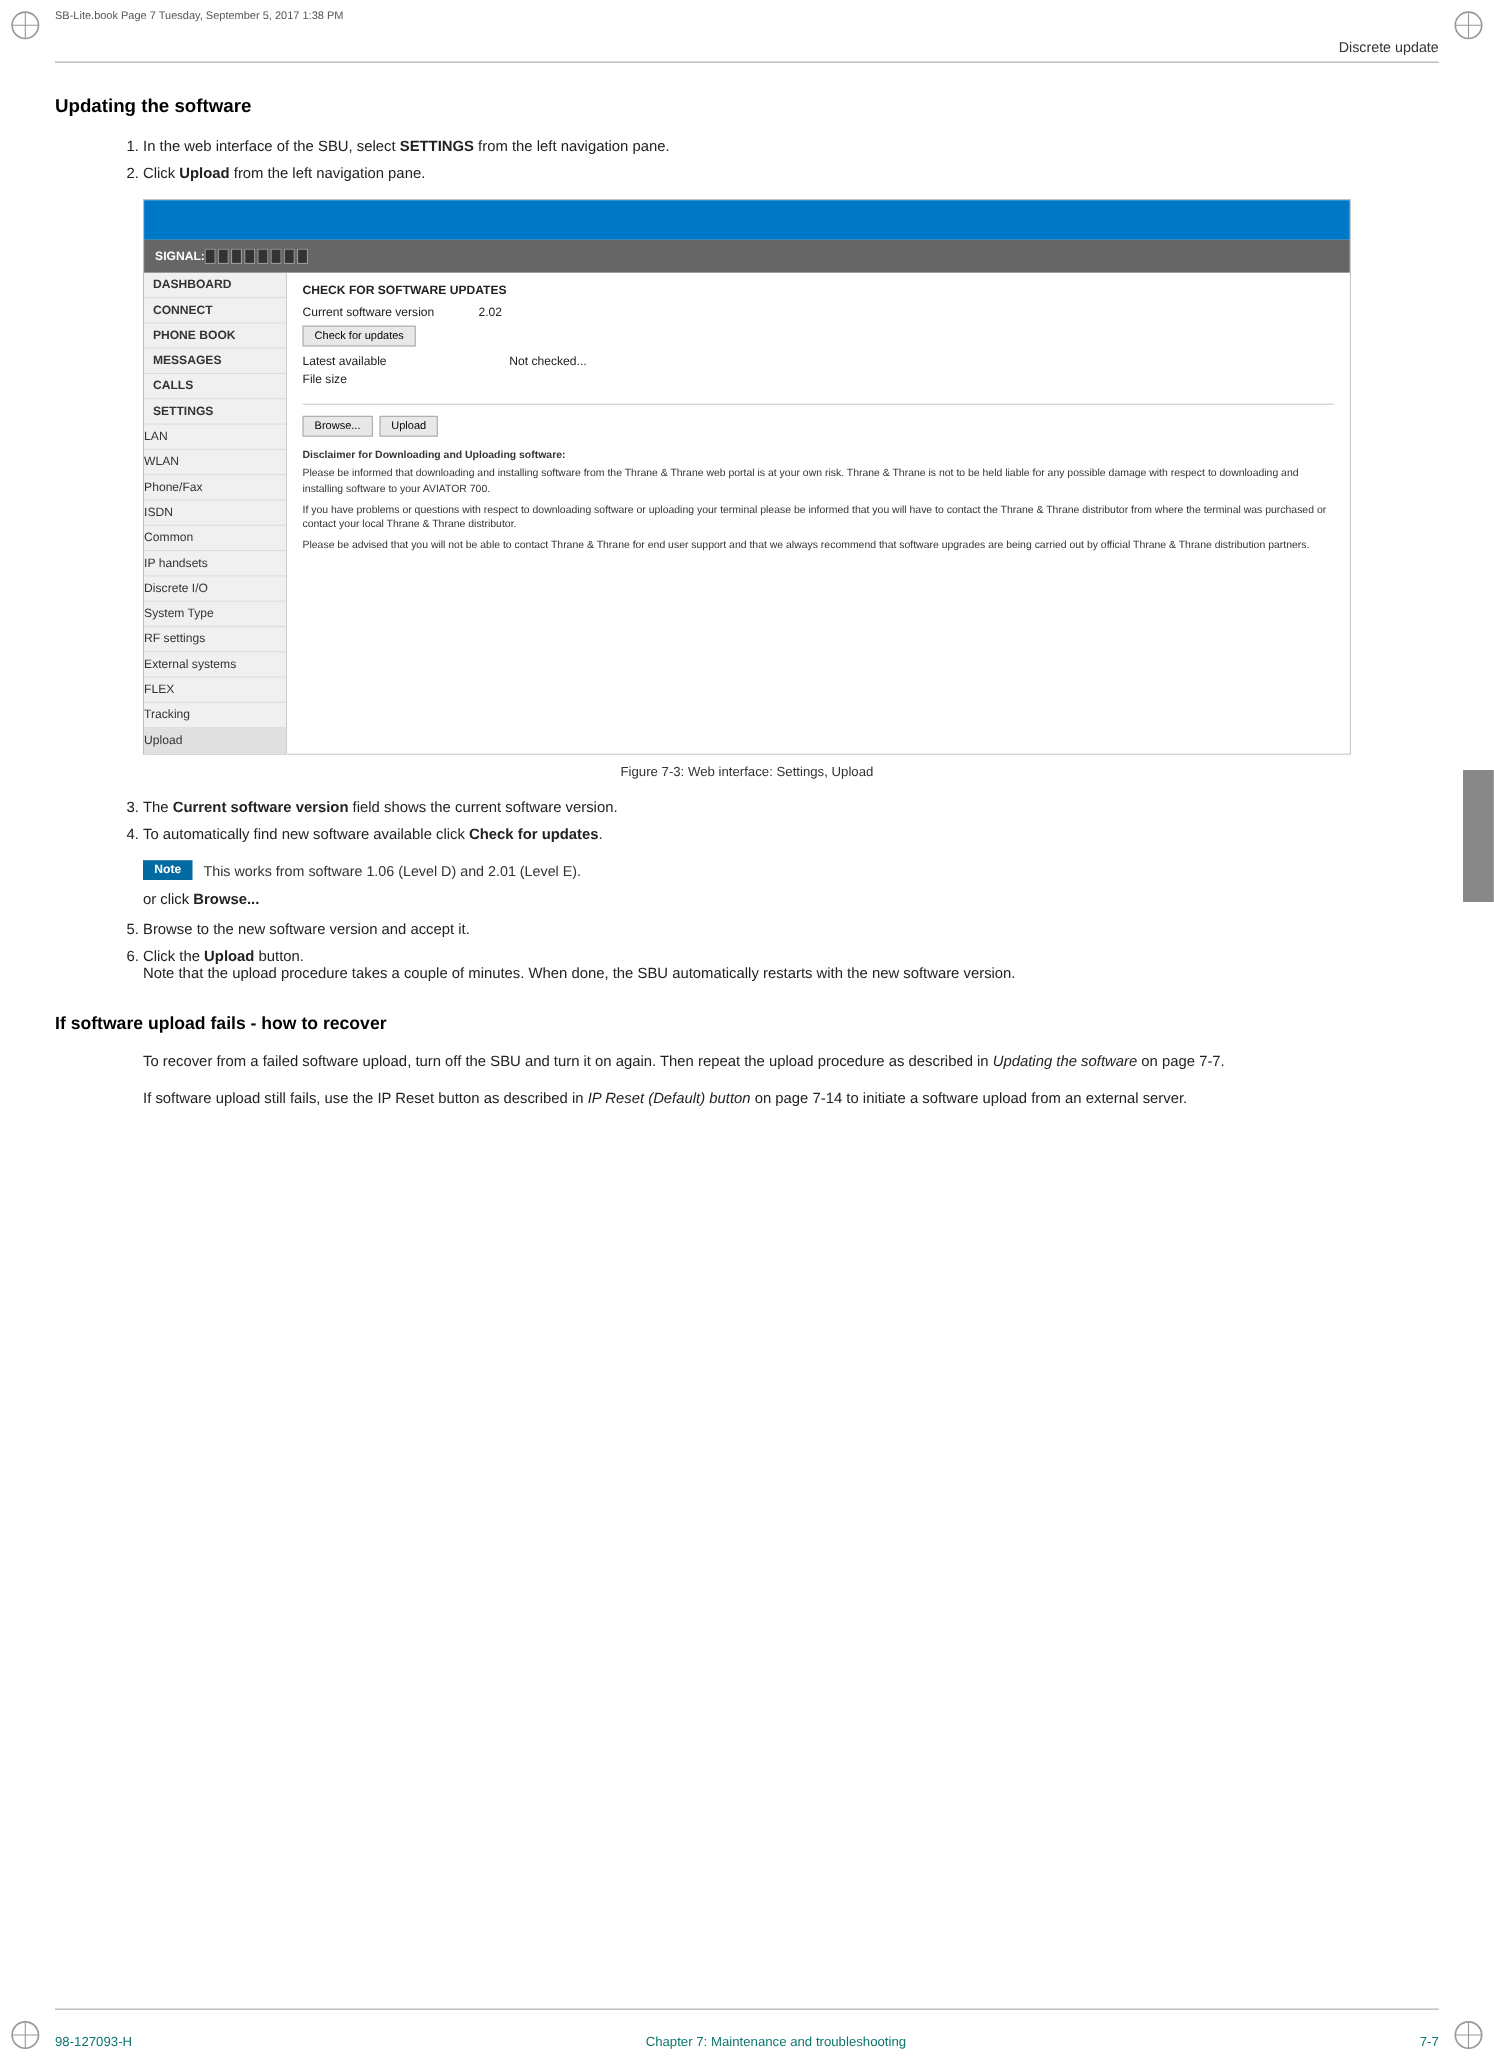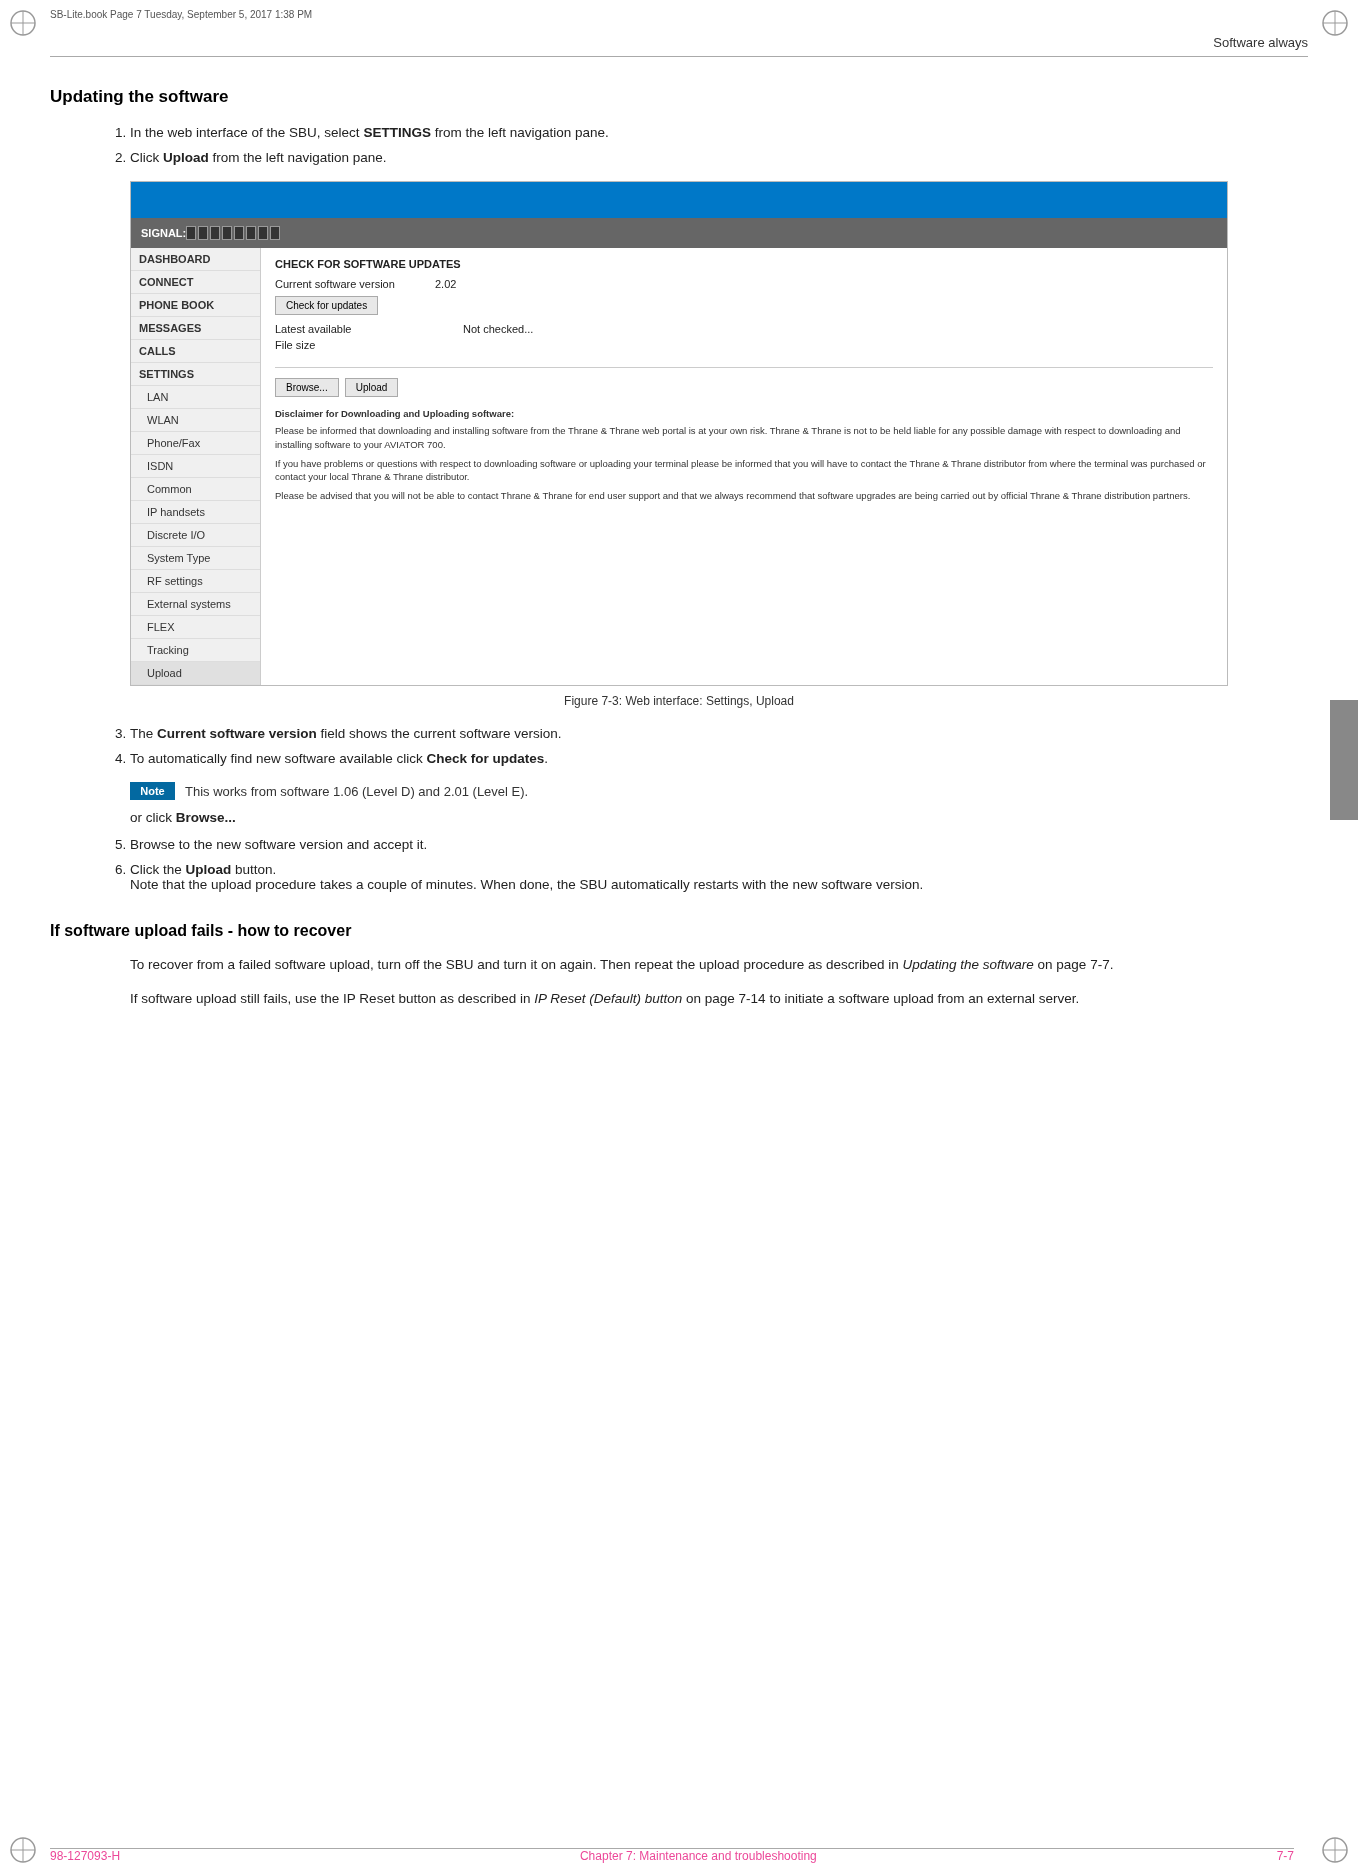--- a/index.html
+++ b/index.html
@@ -151,21 +151,21 @@
     }
     .nav-item {
       padding: 5px 8px;
       font-size: 11px;
       color: #333;
       border-bottom: 1px solid #ddd;
       cursor: pointer;
       font-family: Arial, sans-serif;
     }
     .nav-item.bold { font-weight: bold; text-transform: uppercase; }
-    .nav-item.indent { padding-left: 16px; }
+    .nav-item.indent { padding-left: 0; }
     .nav-item.active { background: #e0e0e0; }
 
     
     .main-content {
       flex: 1;
       padding: 10px 14px;
       background: #fff;
     }
 
     .content-section-title {
@@ -304,29 +304,29 @@
       line-height: 1.6;
       margin-bottom: 12px;
     }
     .body-text i { font-style: italic; }
 
     
     .page-footer {
       position: absolute;
       bottom: 10px;
       left: 50px;
-      right: 64px;
+      right: 50px;
       border-top: 1px solid #aaa;
       display: flex;
       justify-content: space-between;
       align-items: center;
-      padding-top: 0;
+      padding-top: 22px;
       font-family: Arial, sans-serif;
       font-size: 12px;
-      color: #ec4899;
+      color: #0f766e;
     }
   </style>
 </head>
 <body>
 
 <div class="corner-mark corner-tl">
   <svg viewBox="0 0 30 30">
       <circle cx="15" cy="15" r="12" fill="none" stroke="#999" stroke-width="1.5"></circle>
       <line x1="15" y1="3" x2="15" y2="27" stroke="#999" stroke-width="1"></line>
       <line x1="3" y1="15" x2="27" y2="15" stroke="#999" stroke-width="1"></line>
@@ -356,21 +356,21 @@
 
 <div class="right-tab"></div>
 
 <div class="page-header">
   <span class="file-info">SB-Lite.book  Page 7  Tuesday, September 5, 2017  1:38 PM</span>
 </div>
 
 <div class="page-content">
 
   <div class="chapter-header">
-    <span>Software always</span>
+    <span>Discrete update</span>
   </div>
 
   <div class="section-heading">
     <span>Updating the software</span>
   </div>
 
   <ol class="step-list" start="1">
     <li>
       <span>In the web interface of the SBU, select </span><b>SETTINGS</b><span> from the left navigation pane.</span>
     </li>

